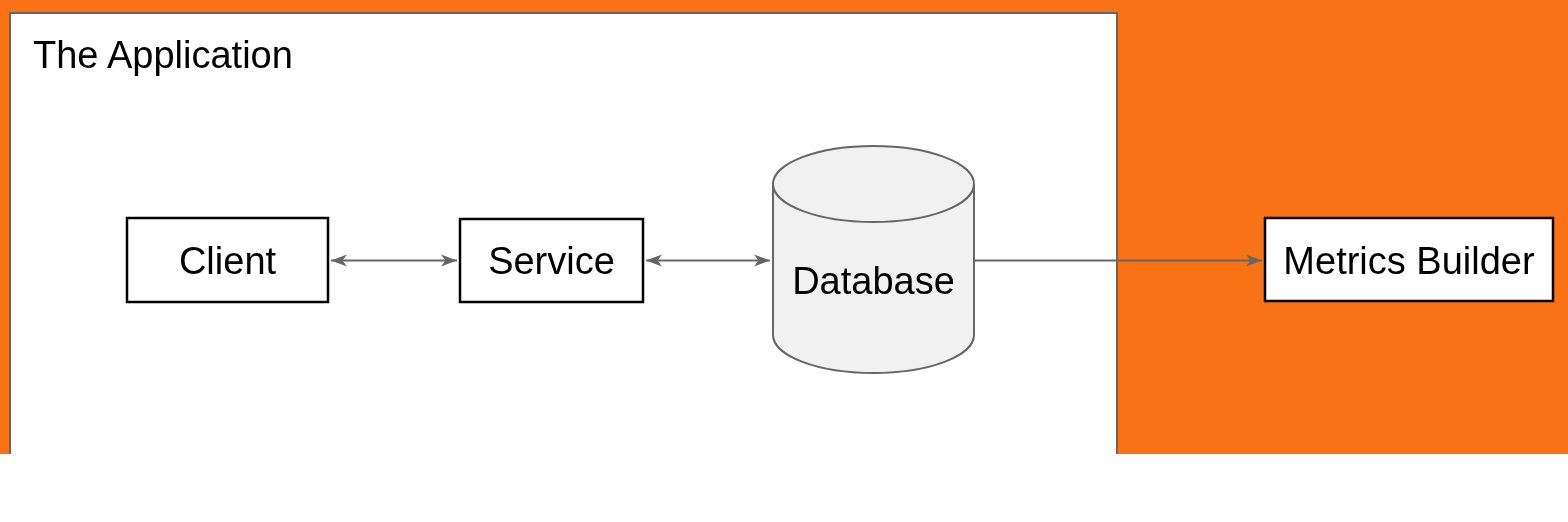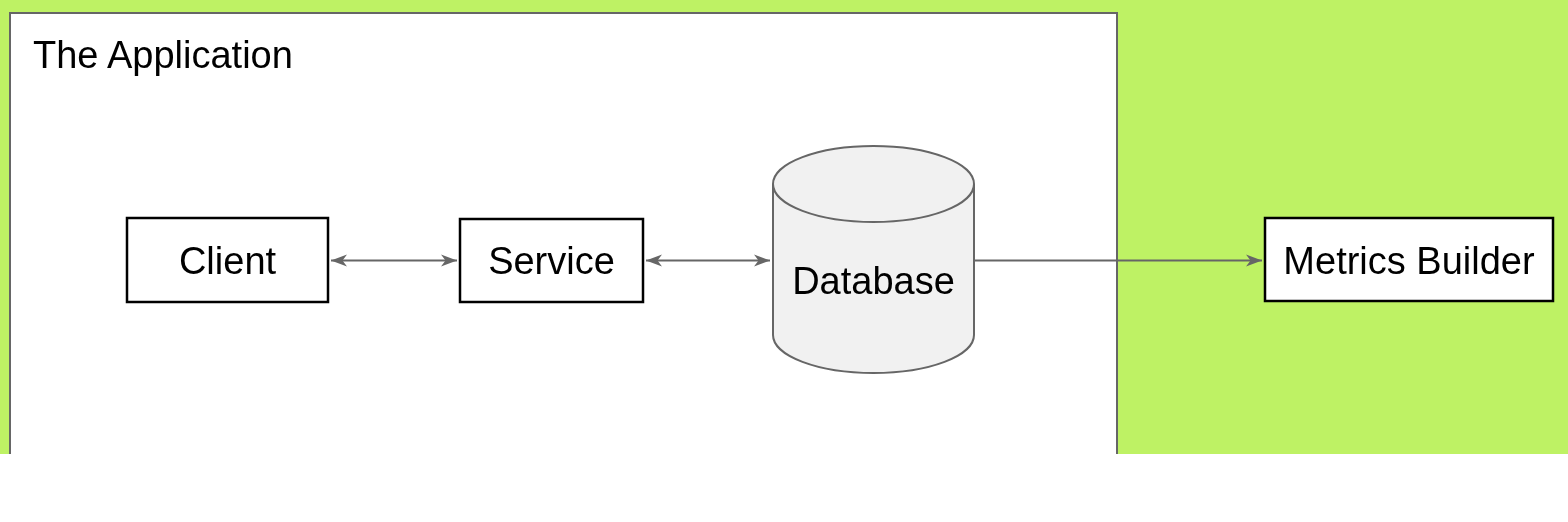--- a/index.html
+++ b/index.html
@@ -5,21 +5,21 @@
   html, body {
     margin: 0;
     padding: 0;
     background: #ffffff;
     font-family: "Liberation Sans", sans-serif;
   }
   .stage {
     position: relative;
     width: 1568px;
     height: 454px;
-    background: #bef264;
+    background: #f97316;
     overflow: hidden;
   }
   svg { display: block; }
   .container-rect {
     fill: #ffffff;
     stroke: #666666;
     stroke-width: 2;
   }
   .node-rect {
     fill: #ffffff;

